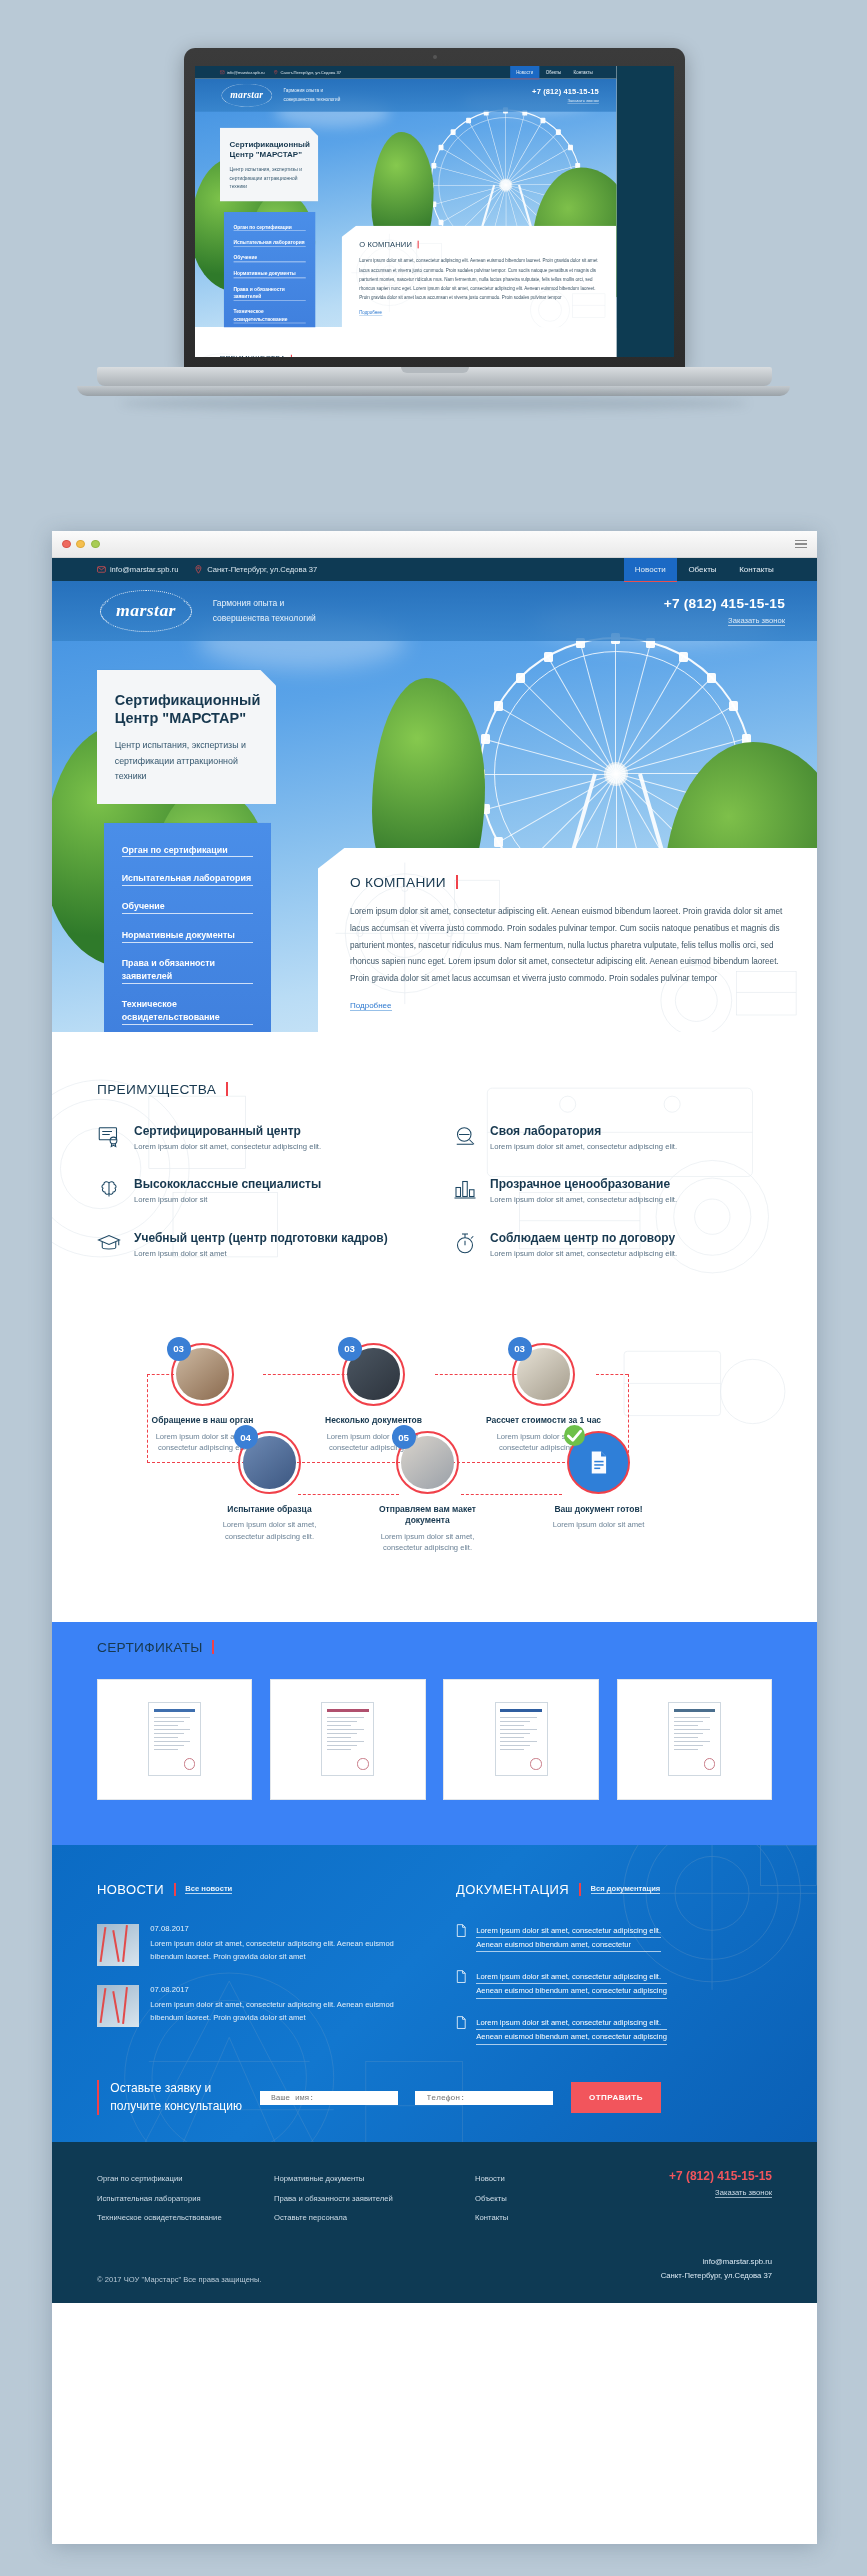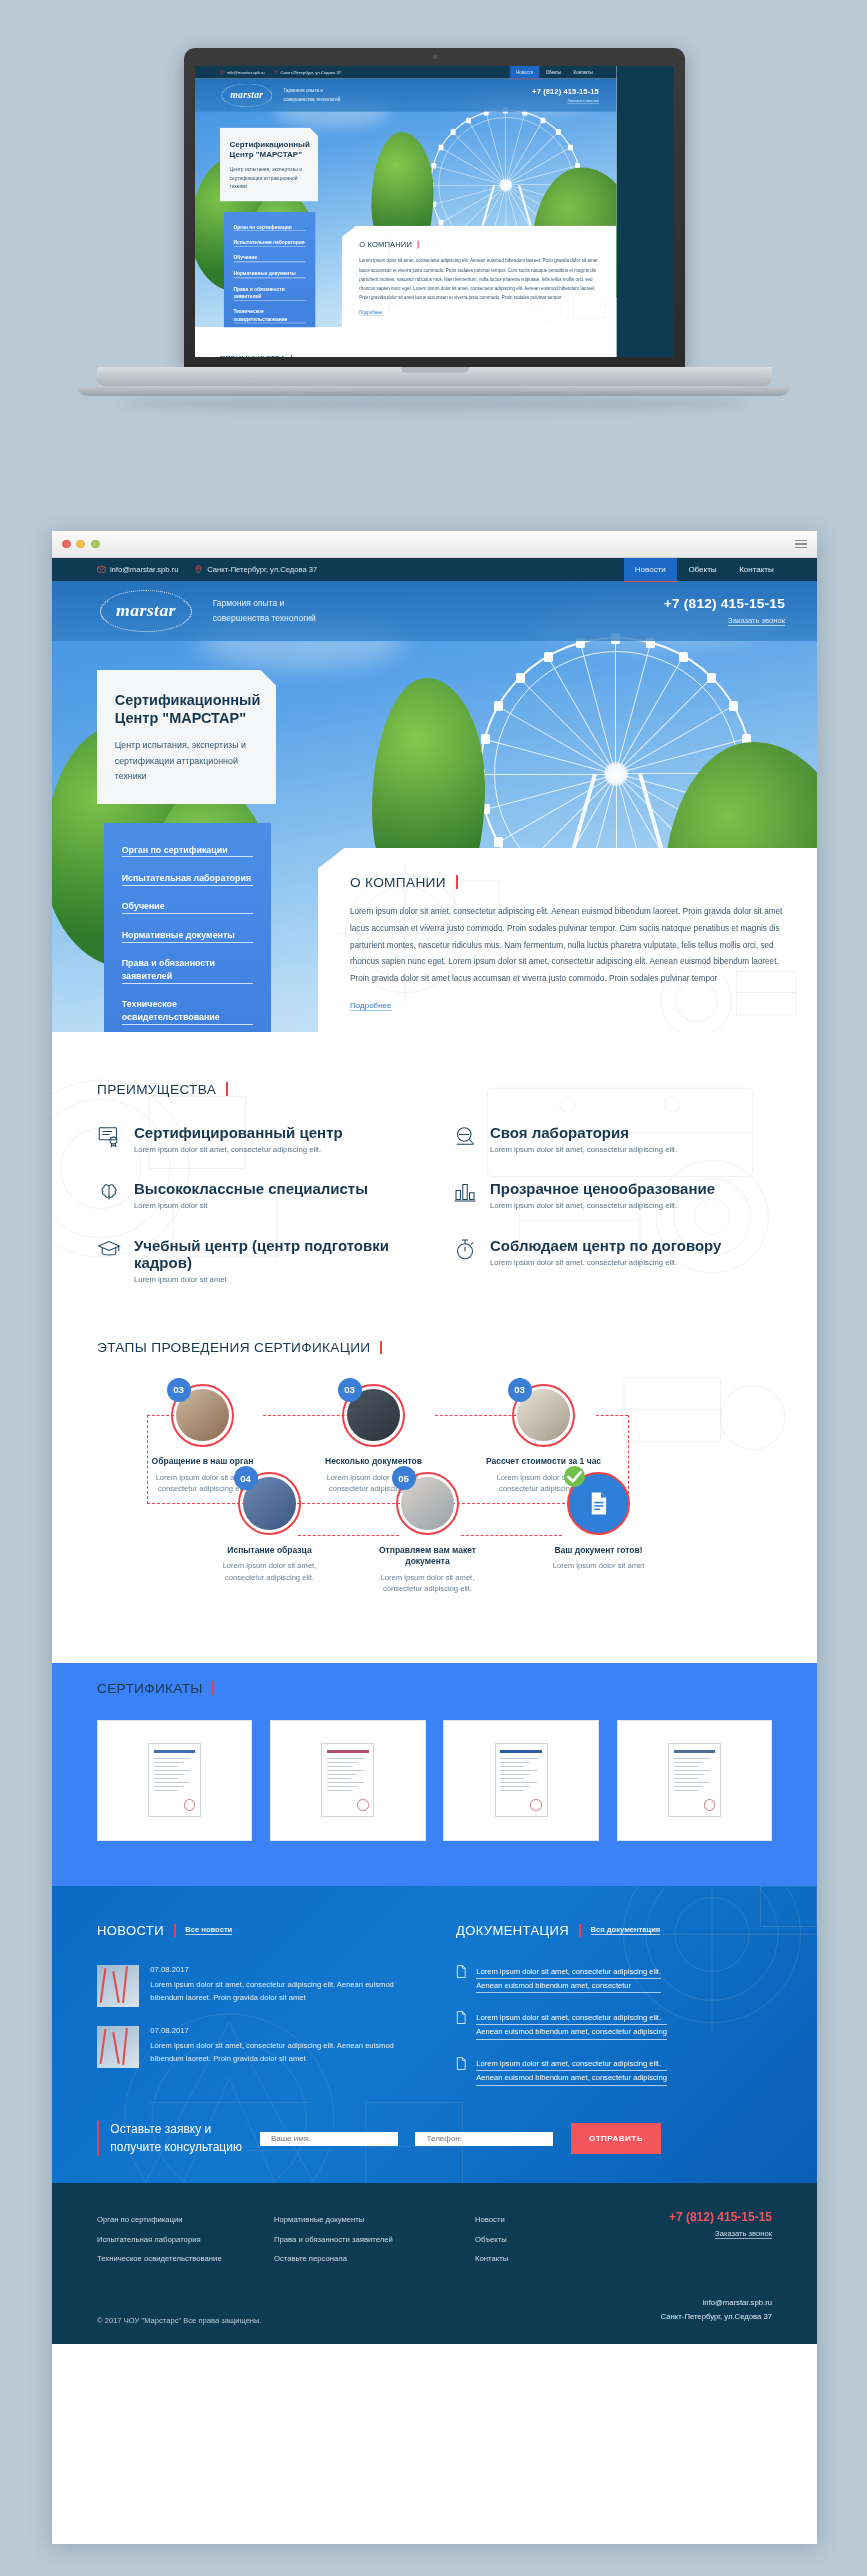--- a/index.html
+++ b/index.html
@@ -132,21 +132,21 @@
   
   .bp{position:absolute;opacity:.30;pointer-events:none;}
   .bp circle,.bp rect,.bp line,.bp path,.bp ellipse{fill:none;stroke:#9fb3c4;stroke-width:.7;}
 
   
   .adv{position:relative;padding:50px 45px 27px 45px;background:#fff;}
   .adv-grid{display:flex;gap:37px;margin-top:27px;position:relative;z-index:2;}
   .adv-col{flex:1;display:flex;flex-direction:column;gap:24px;}
   .adv-item{display:flex;gap:13px;align-items:flex-start;}
   .adv-ico{width:24px;height:24px;flex:0 0 24px;color:#1d4763;}
-  .adv-tx h4{font-size:15px;color:#17384f;font-weight:700;margin-bottom:3.2px;}
+  .adv-tx h4{font-size:12px;color:#17384f;font-weight:700;margin-bottom:3.2px;}
   .adv-tx p{font-size:7.7px;line-height:1.6;color:#5b7386;}
 
   
   .stages{position:relative;padding:27px 45px 39px 45px;background:#fff;}
   .stage-area{position:relative;height:242px;margin-top:27px;}
   .stage{position:absolute;width:121px;text-align:center;}
   .st-ring{position:relative;width:63px;height:63px;margin:0 auto;border-radius:50%;border:2.4px solid #f0414a;overflow:visible;}
   .st-img{position:absolute;inset:3.2px;border-radius:50%;background-size:cover;}
   .st-num{position:absolute;left:-6.4px;top:-8px;width:24px;height:24px;border-radius:50%;background:#3a7fd5;color:#fff;font-size:9.7px;display:flex;align-items:center;justify-content:center;font-weight:700;z-index:3;}
   .st-check{position:absolute;left:-4.8px;top:-8px;width:21px;height:21px;border-radius:50%;background:#6ec04a;display:flex;align-items:center;justify-content:center;z-index:3;color:#fff;font-size:11.3px;}
@@ -178,21 +178,21 @@
   .news-thumb i{position:absolute;background:#e24b4b;}
   .news-tx .date{font-size:7.7px;color:#eaf3fb;margin-bottom:4px;}
   .news-tx p{font-size:7.6px;line-height:1.75;color:#e4eff9;}
   .doc-item{display:flex;gap:9.7px;margin-bottom:17.7px;}
   .doc-ico{width:10.5px;height:13px;flex:0 0 10.5px;position:relative;}
   .doc-tx a{display:block;font-size:7.6px;line-height:1.75;color:#ffffff;border-bottom:0.8px solid rgba(255,255,255,.65);}
 
   
   .formstrip{position:relative;z-index:2;margin-top:17.7px;display:flex;align-items:center;gap:17.7px;}
   .fs-title{border-left:2.4px solid #f0414a;padding-left:11.3px;font-size:12px;line-height:1.45;font-weight:400;}
-  .fs-input{width:138px;height:14px;background:#fff;border:none;color:#7b8b99;font-size:8px;padding:0 11.3px;font-family:Liberation Sans, sans-serif;}
+  .fs-input{width:138px;height:14px;background:#fff;border:none;color:#7b8b99;font-size:8px;padding:0 11.3px;font-family:Liberation Mono, monospace;}
   .fs-btn{width:90px;height:31px;background:#f2555c;border:none;color:#fff;font-size:8px;font-weight:700;letter-spacing:0.5px;cursor:pointer;font-family:"Liberation Sans",sans-serif;}
 
   
   .footer{background:#0e3a54;padding:27px 45px 19.3px 45px;color:#cfdde8;}
   .f-cols{display:flex;}
   .f-col{font-size:7.7px;line-height:2.55;}
   .f-col:nth-child(1){width:177px;}
   .f-col:nth-child(2){width:201px;}
   .f-col:nth-child(3){width:121px;}
   .f-phone{margin-left:auto;text-align:right;}
@@ -675,24 +675,20 @@
           </div>
       </div>
     </div>
 
     <div class="stages">
       <svg class="bp" style="right:16px;top:48px;width:193px;height:121px;" viewBox="0 0 240 150">
         <rect x="20" y="20" width="120" height="80" rx="4"></rect>
           <line x1="20" y1="60" x2="140" y2="60"></line>
           <circle cx="180" cy="70" r="40"></circle>
       </svg>
-      <div class="sec-title">
-        <span>ЭТАПЫ ПРОВЕДЕНИЯ СЕРТИФИКАЦИИ</span>
-        <span class="bar"></span>
-      </div>
       <div class="stage-area" id="stage-area">
 
         <div class="dash" style="left:166px;top:33px;width:116px;"></div>
         <div class="dash" style="left:338px;top:33px;width:101px;"></div>
         <div class="dash" style="left:499px;top:33px;width:32px;"></div>
         <div class="dash-v" style="left:531px;top:33px;height:89px;border-radius:0 32px 32px 0;border-top:1.6px dashed #f0414a;border-bottom:1.6px dashed #f0414a;width:0;"></div>
         <div class="dash" style="left:50px;top:121px;width:483px;"></div>
         <div class="dash-v" style="left:50px;top:33px;height:89px;"></div>
         <div class="dash" style="left:50px;top:33px;width:27px;"></div>
         <div class="dash" style="left:201px;top:153px;width:101px;"></div>

